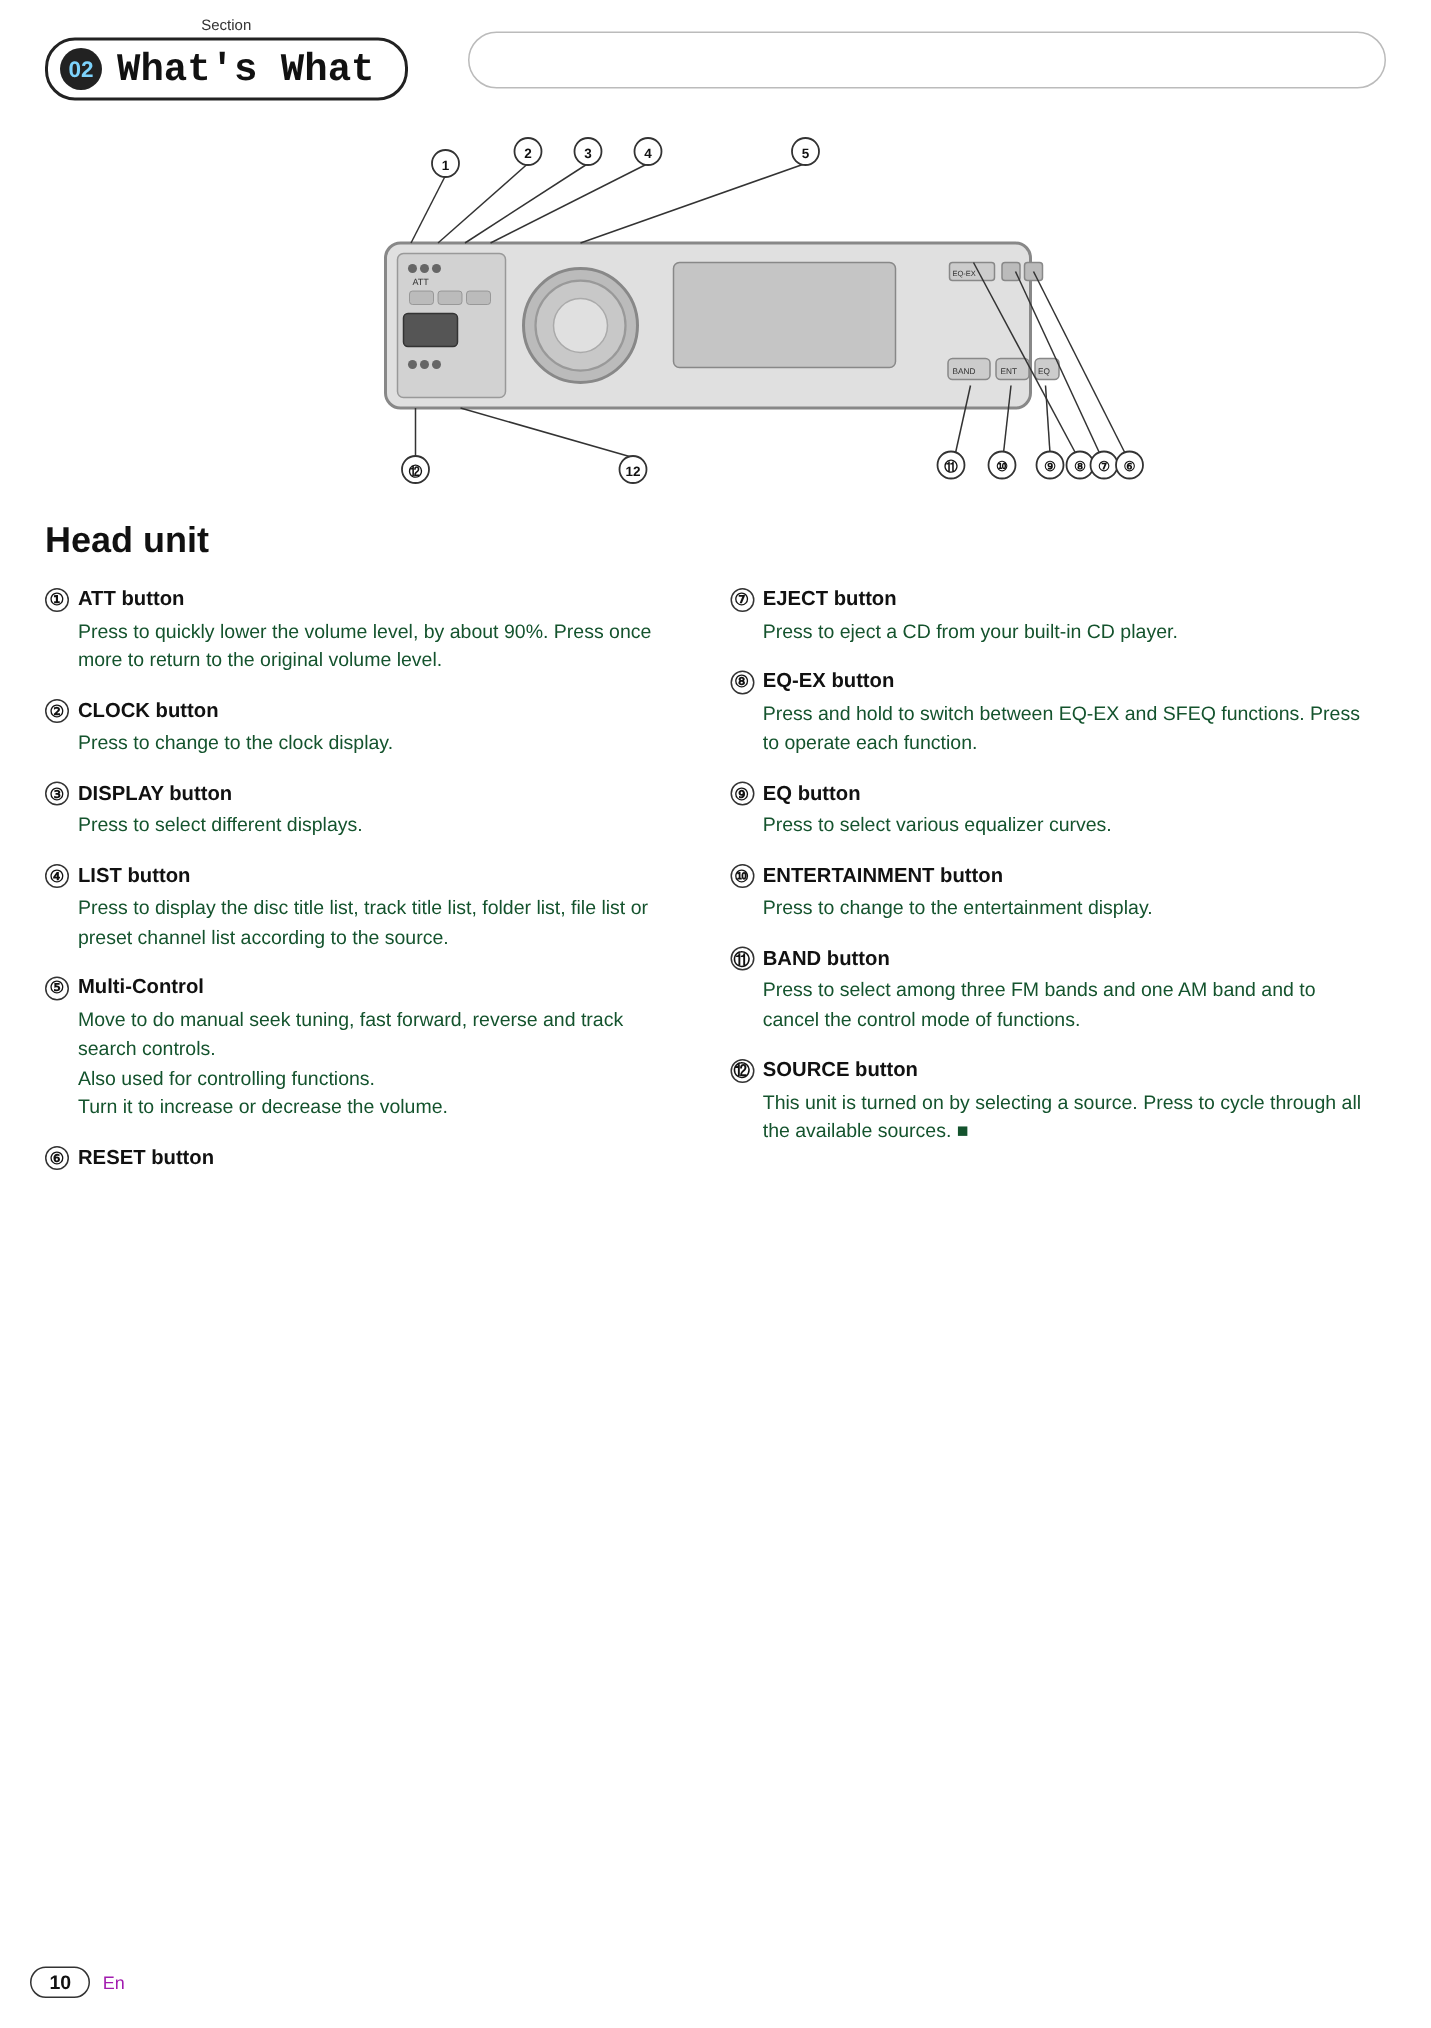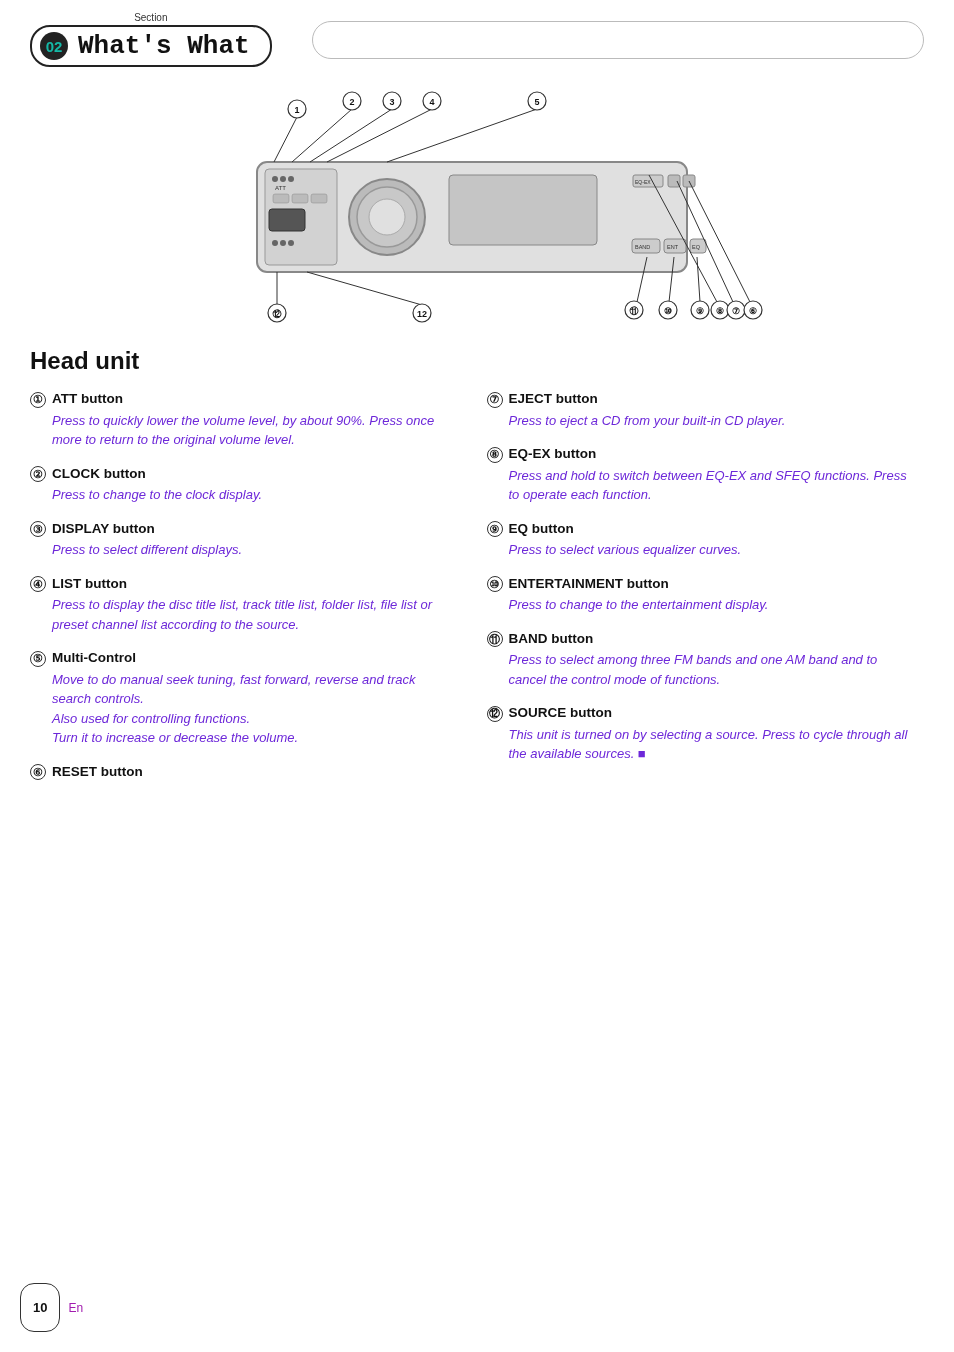--- a/index.html
+++ b/index.html
@@ -33,21 +33,21 @@
     .section-title-box {
       display: flex;
       align-items: center;
       border: 2px solid #222;
       border-radius: 20px;
       padding: 4px 20px 4px 8px;
       gap: 10px;
     }
     .section-number {
       background: #222;
-      color: #14b8a6;
+      color: #7dd3fc;
       border-radius: 50%;
       width: 28px;
       height: 28px;
       display: flex;
       align-items: center;
       justify-content: center;
       font-weight: bold;
       font-size: 15px;
       flex-shrink: 0;
     }
@@ -107,37 +107,36 @@
       align-items: center;
       justify-content: center;
       flex-shrink: 0;
       font-weight: bold;
       margin-right: 2px;
     }
     .item-desc {
       font-size: 13px;
       line-height: 1.5;
       margin-left: 22px;
-      color: #6d28d9;
-      font-style: italic;
+      color: #14532d;
     }
 
     
     .page-footer {
       position: absolute;
       bottom: 20px;
       left: 20px;
       display: flex;
       align-items: center;
       gap: 8px;
     }
     .page-num-badge {
       border: 1.5px solid #333;
       border-radius: 14px;
-      padding: 16px 12px;
+      padding: 2px 12px;
       font-weight: bold;
       font-size: 13px;
     }
     .lang-label {
       font-size: 12px;
       color: #a21caf;
       text-align: right;
     }
 
     

